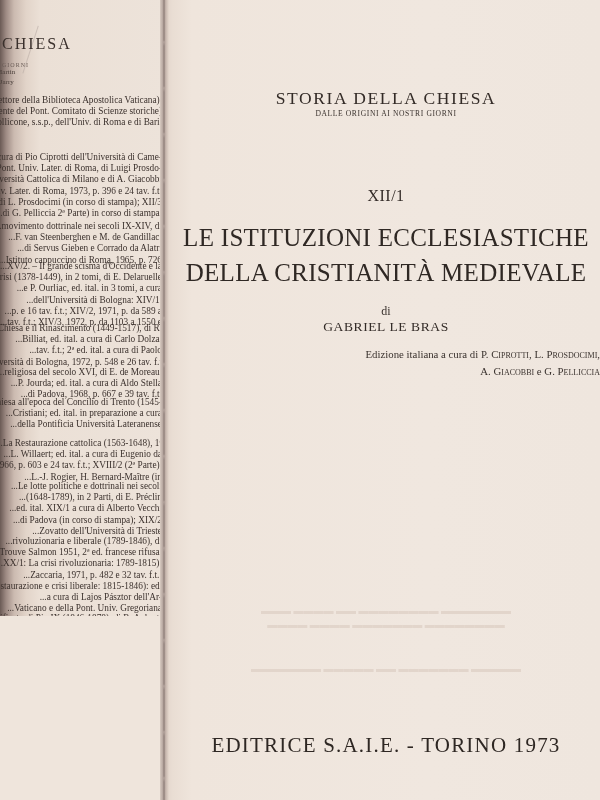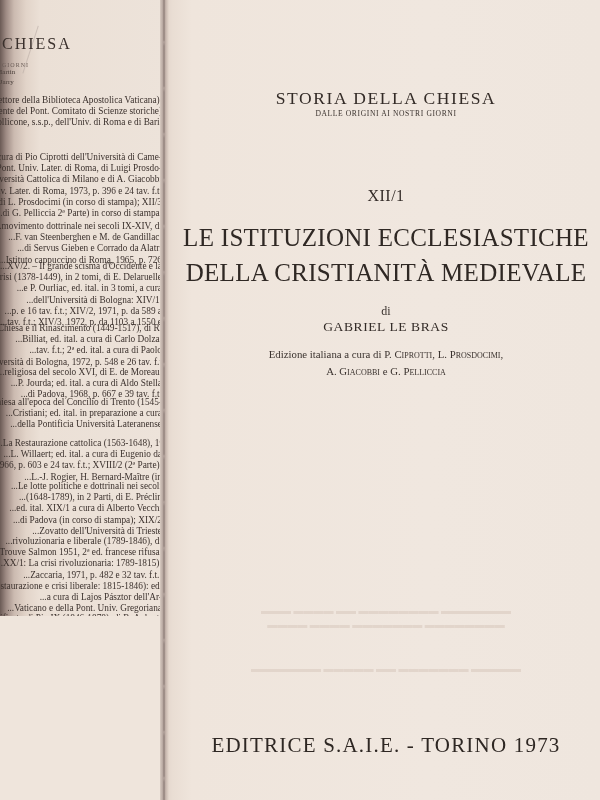--- a/index.html
+++ b/index.html
@@ -42,21 +42,21 @@
     position: absolute; left: 172px; top: 0; width: 428px; height: 800px;
     background: linear-gradient(to right, #e9ddd3 0px, #efe5dc 20px, #f0e7df 60%, #efe6de 100%);
   }
   .center { position: absolute; left: 0; width: 428px; text-align: center; }
   .series-title { top: 88px; font-size: 17.5px; letter-spacing: 1.6px; color: #332b27; }
   .series-subtitle { top: 109px; font-size: 7.6px; letter-spacing: 0.6px; color: #3b332f; }
   .volume { top: 187px; font-size: 16px; color: #352d29; letter-spacing: 0.5px; }
   .main-title { top: 220px; font-size: 25px; line-height: 35px; letter-spacing: 0.3px; color: #2f2824; }
   .by { top: 304px; font-size: 12px; color: #3a322e; }
   .author { top: 319px; font-size: 13.5px; letter-spacing: 0.6px; color: #332b27; }
-  .edition { top: 346px; font-size: 10.8px; line-height: 17px; color: #3a322e; }
+  .edition { top: 346px; font-size: 10.8px; line-height: 17px; color: #3a322e; text-align: right; }
   .sc { font-variant: small-caps; }
   .bleed { top: 604px; font-size: 10px; line-height: 14px; color: #e2d5cb; filter: blur(0.7px); }
   .publisher { top: 690px; font-size: 21px; letter-spacing: 1.2px; color: #2e2723; margin-top: 43px; }
   .pencil-mark {
     position: absolute; left: 30px; top: 25px; width: 2px; height: 50px;
     border-left: 1px solid #b9aca5; transform: rotate(18deg); opacity: 0.6;
   }
 </style>
 </head>
 <body>

